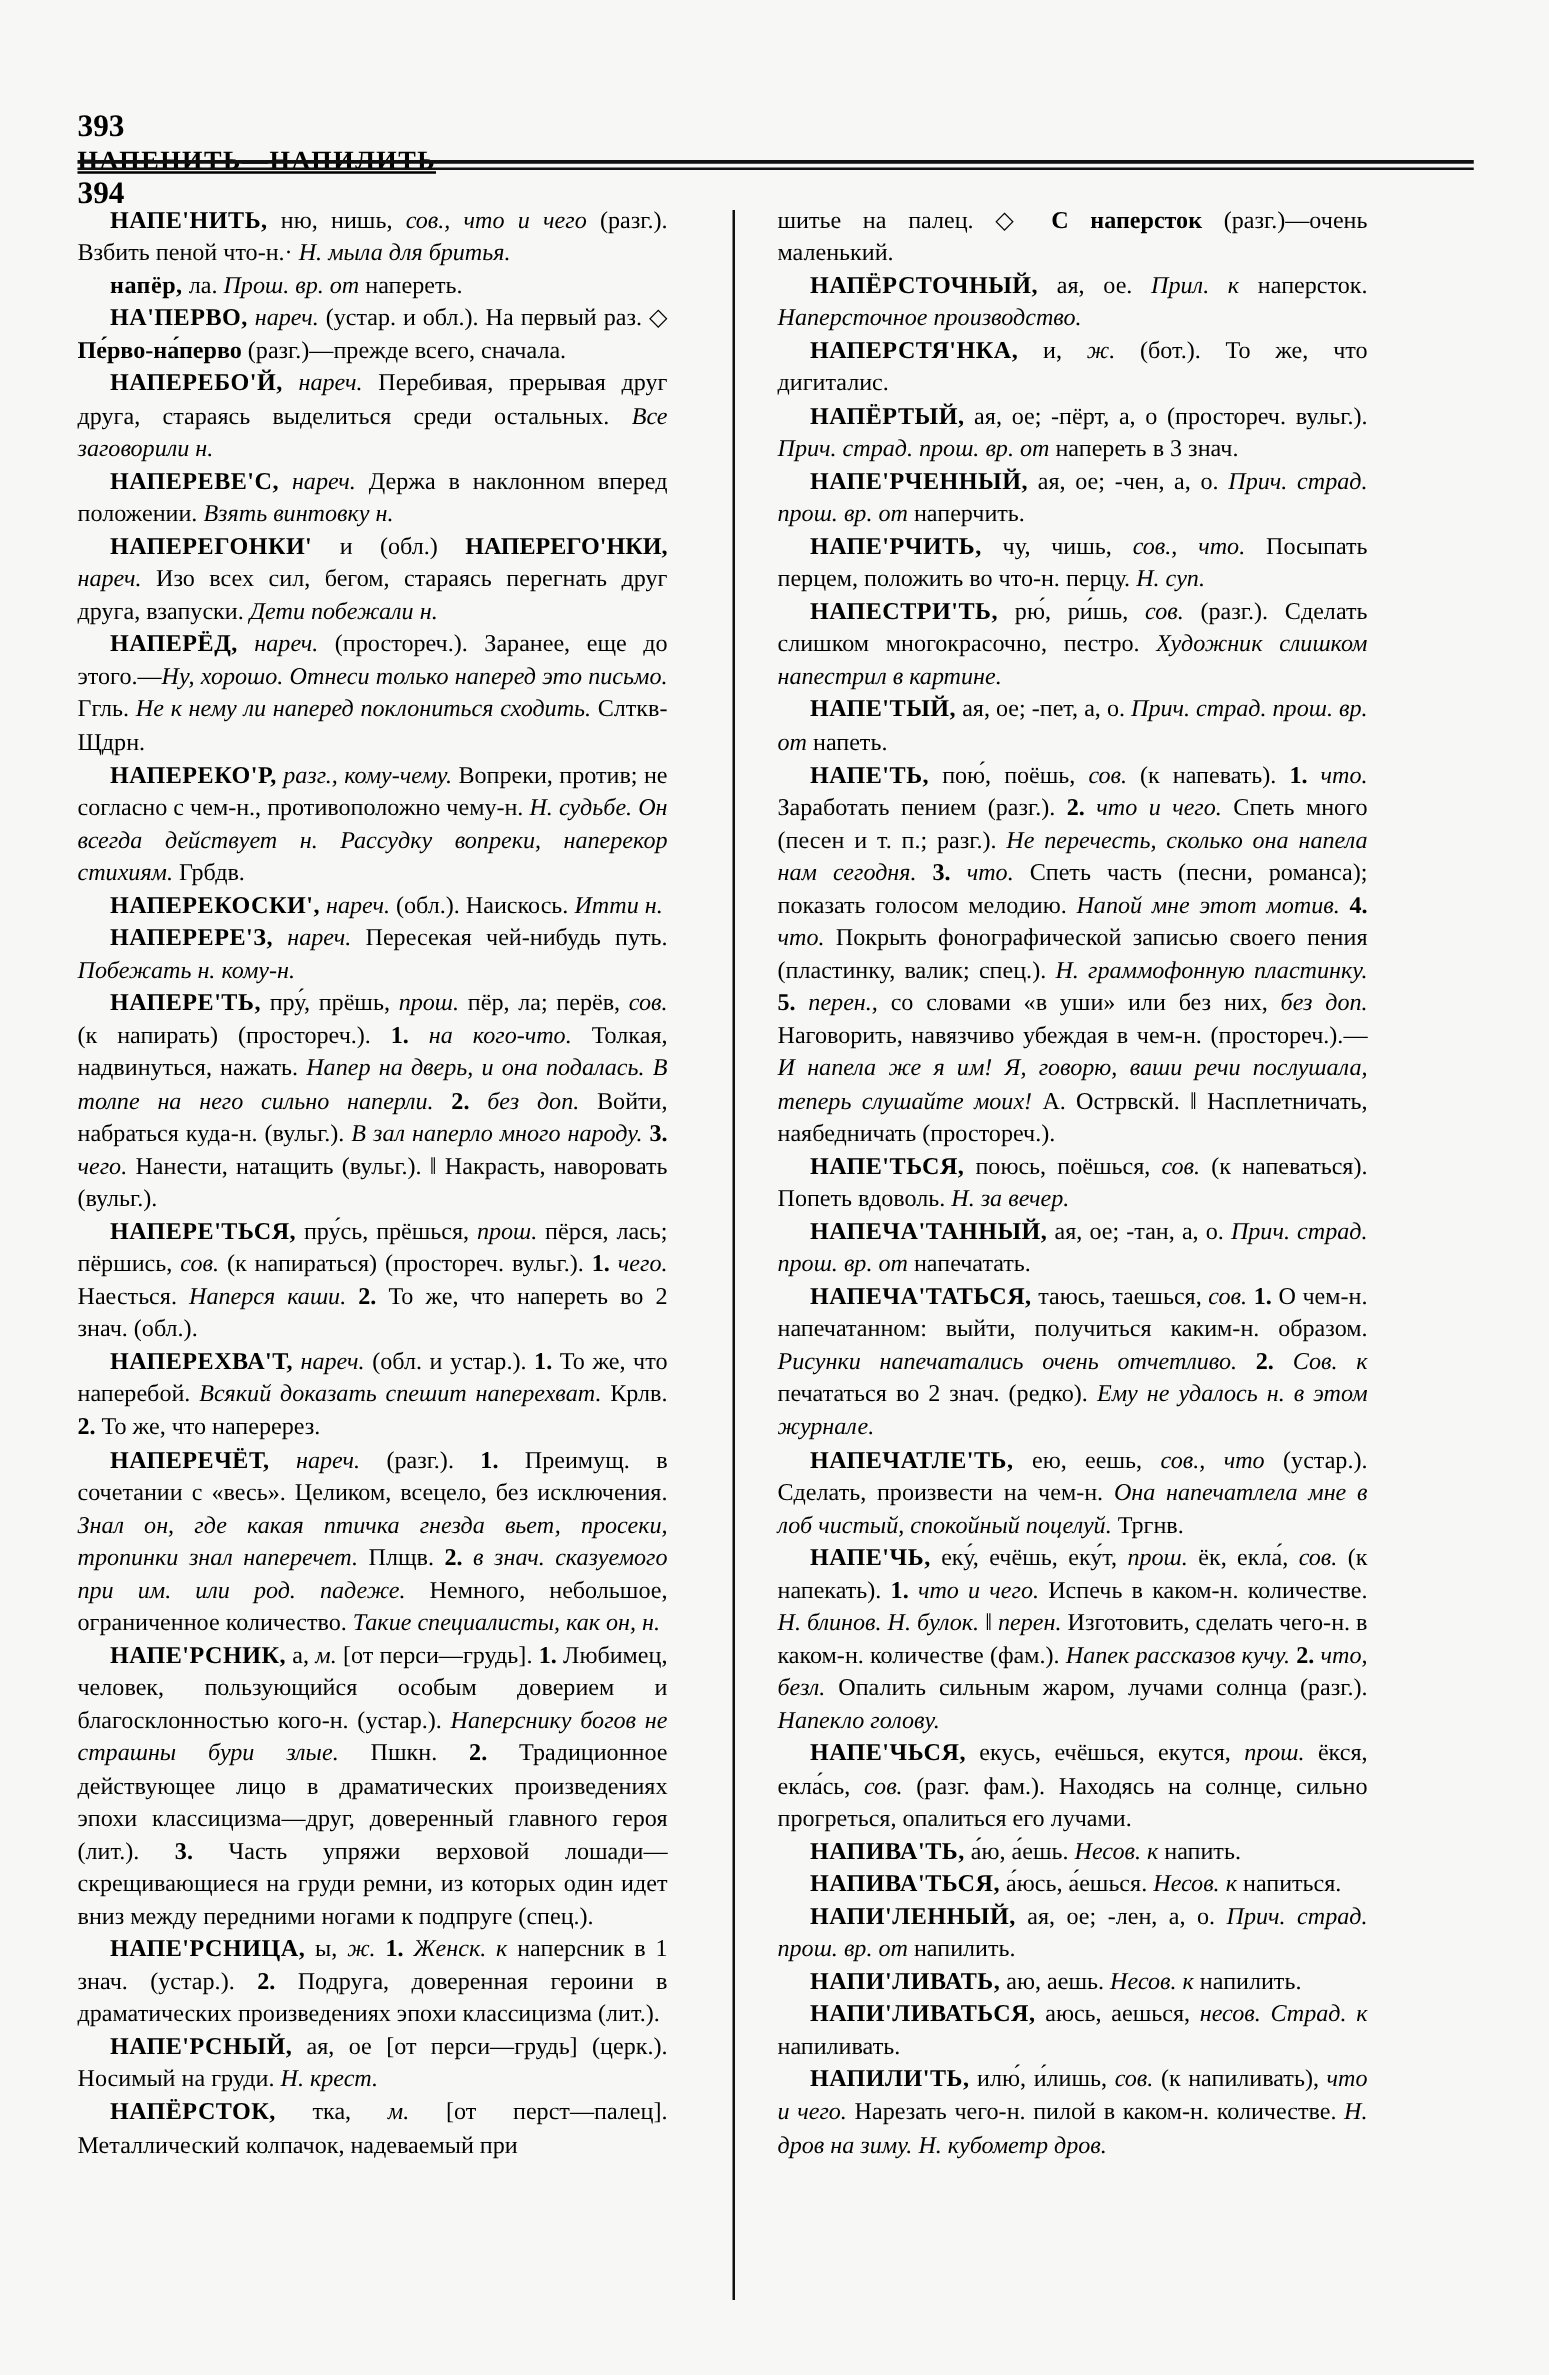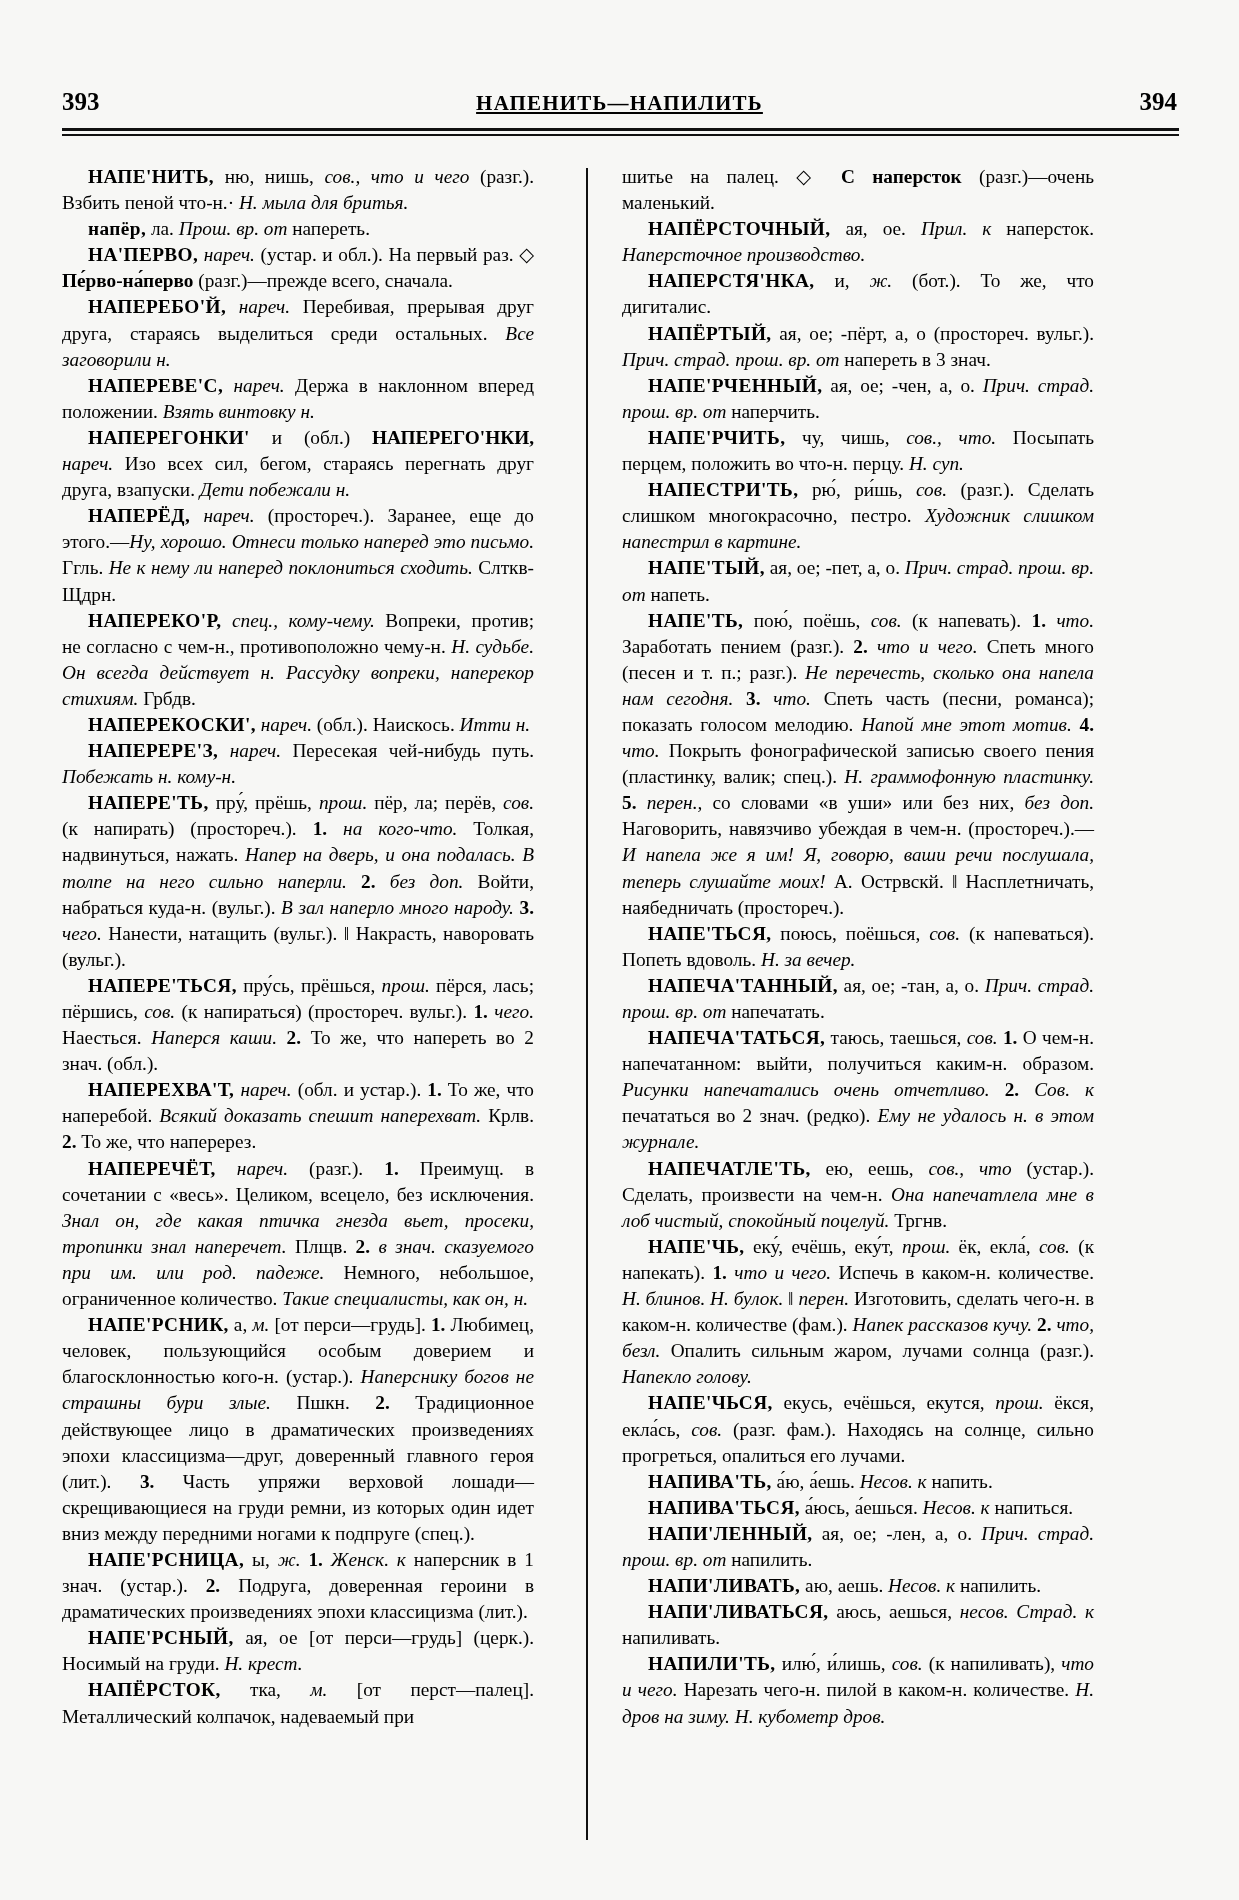--- a/index.html
+++ b/index.html
@@ -25,20 +25,21 @@
   
   .head {
     position: absolute;
     left: 62px;
     top: 88px;
     width: 1115px;
     height: 34px;
     display: flex;
     align-items: baseline;
     justify-content: space-between;
+    flex-direction: column;
   }
   .folio {
     font-weight: bold;
     font-size: 25px;
     letter-spacing: 0px;
     font-family: "Liberation Serif", serif;
   }
   .runhead {
     font-weight: bold;
     font-size: 21px;
@@ -122,21 +123,21 @@
 
   <div class="columns">
     <div class="col col-left" id="col-left">
         <p class="entry"><span class="hw">НАПЕ'НИТЬ,</span><span> ню, нишь, <i>сов., что и чего</i> (разг.). Взбить пеной что-н.· <i>Н. мыла для бритья.</i></span></p>
         <p class="entry"><span class="hw">напёр,</span><span> ла. <i>Прош. вр. от</i> напереть.</span></p>
         <p class="entry"><span class="hw">НА'ПЕРВО,</span><span> <i>нареч.</i> (устар. и обл.). На первый раз. ◇ <b>Пе́рво-на́перво</b> (разг.)—прежде всего, сначала.</span></p>
         <p class="entry"><span class="hw">НАПЕРЕБО'Й,</span><span> <i>нареч.</i> Перебивая, прерывая друг друга, стараясь выделиться среди остальных. <i>Все заговорили н.</i></span></p>
         <p class="entry"><span class="hw">НАПЕРЕВЕ'С,</span><span> <i>нареч.</i> Держа в наклонном вперед положении. <i>Взять винтовку н.</i></span></p>
         <p class="entry"><span class="hw">НАПЕРЕГОНКИ'</span><span> и (обл.) <b>НАПЕРЕГО'НКИ,</b> <i>нареч.</i> Изо всех сил, бегом, стараясь перегнать друг друга, взапуски. <i>Дети побежали н.</i></span></p>
         <p class="entry"><span class="hw">НАПЕРЁД,</span><span> <i>нареч.</i> (простореч.). Заранее, еще до этого.—<i>Ну, хорошо. Отнеси только наперед это письмо.</i> Ггль. <i>Не к нему ли наперед поклониться сходить.</i> Слткв-Щдрн.</span></p>
-        <p class="entry"><span class="hw">НАПЕРЕКО'Р,</span><span> <i>спец., кому-чему.</i> Вопреки, против; не согласно с чем-н., противоположно чему-н. <i>Н. судьбе. Он всегда действует н. Рассудку вопреки, наперекор стихиям.</i> Грбдв.</span></p>
+        <p class="entry"><span class="hw">НАПЕРЕКО'Р,</span><span> <i>разг., кому-чему.</i> Вопреки, против; не согласно с чем-н., противоположно чему-н. <i>Н. судьбе. Он всегда действует н. Рассудку вопреки, наперекор стихиям.</i> Грбдв.</span></p>
         <p class="entry"><span class="hw">НАПЕРЕКОСКИ',</span><span> <i>нареч.</i> (обл.). Наискось. <i>Итти н.</i></span></p>
         <p class="entry"><span class="hw">НАПЕРЕРЕ'З,</span><span> <i>нареч.</i> Пересекая чей-нибудь путь. <i>Побежать н. кому-н.</i></span></p>
         <p class="entry"><span class="hw">НАПЕРЕ'ТЬ,</span><span> пру́, прёшь, <i>прош.</i> пёр, ла; перёв, <i>сов.</i> (к напирать) (простореч.). <b>1.</b> <i>на кого-что.</i> Толкая, надвинуться, нажать. <i>Напер на дверь, и она подалась. В толпе на него сильно наперли.</i> <b>2.</b> <i>без доп.</i> Войти, набраться куда-н. (вульг.). <i>В зал наперло много народу.</i> <b>3.</b> <i>чего.</i> Нанести, натащить (вульг.). ‖ Накрасть, наворовать (вульг.).</span></p>
         <p class="entry"><span class="hw">НАПЕРЕ'ТЬСЯ,</span><span> пру́сь, прёшься, <i>прош.</i> пёрся, лась; пёршись, <i>сов.</i> (к напираться) (простореч. вульг.). <b>1.</b> <i>чего.</i> Наесться. <i>Наперся каши.</i> <b>2.</b> То же, что напереть во 2 знач. (обл.).</span></p>
         <p class="entry"><span class="hw">НАПЕРЕХВА'Т,</span><span> <i>нареч.</i> (обл. и устар.). <b>1.</b> То же, что наперебой. <i>Всякий доказать спешит наперехват.</i> Крлв. <b>2.</b> То же, что наперерез.</span></p>
         <p class="entry"><span class="hw">НАПЕРЕЧЁТ,</span><span> <i>нареч.</i> (разг.). <b>1.</b> Преимущ. в сочетании с «весь». Целиком, всецело, без исключения. <i>Знал он, где какая птичка гнезда вьет, просеки, тропинки знал наперечет.</i> Плщв. <b>2.</b> <i>в знач. сказуемого при им. или род. падеже.</i> Немного, небольшое, ограниченное количество. <i>Такие специалисты, как он, н.</i></span></p>
         <p class="entry"><span class="hw">НАПЕ'РСНИК,</span><span> а, <i>м.</i> [от перси—грудь]. <b>1.</b> Любимец, человек, пользующийся особым доверием и благосклонностью кого-н. (устар.). <i>Наперснику богов не страшны бури злые.</i> Пшкн. <b>2.</b> Традиционное действующее лицо в драматических произведениях эпохи классицизма—друг, доверенный главного героя (лит.). <b>3.</b> Часть упряжи верховой лошади—скрещивающиеся на груди ремни, из которых один идет вниз между передними ногами к подпруге (спец.).</span></p>
         <p class="entry"><span class="hw">НАПЕ'РСНИЦА,</span><span> ы, <i>ж.</i> <b>1.</b> <i>Женск. к</i> наперсник в 1 знач. (устар.). <b>2.</b> Подруга, доверенная героини в драматических произведениях эпохи классицизма (лит.).</span></p>
         <p class="entry"><span class="hw">НАПЕ'РСНЫЙ,</span><span> ая, ое [от перси—грудь] (церк.). Носимый на груди. <i>Н. крест.</i></span></p>
         <p class="entry"><span class="hw">НАПЁРСТОК,</span><span> тка, <i>м.</i> [от перст—палец]. Металлический колпачок, надеваемый при</span></p>

